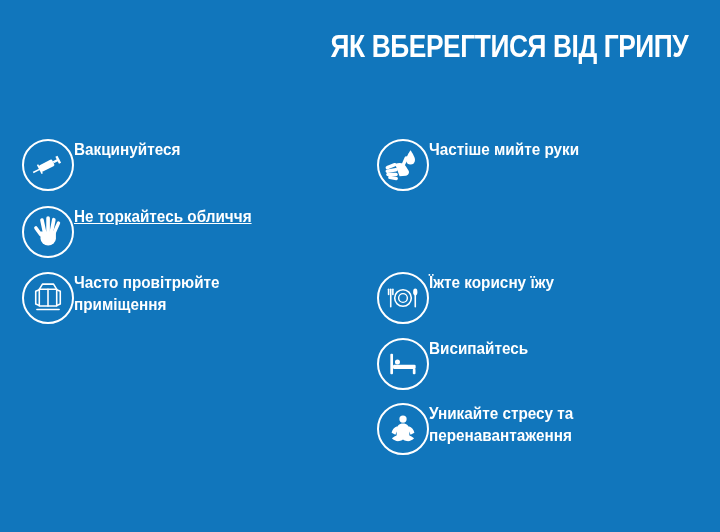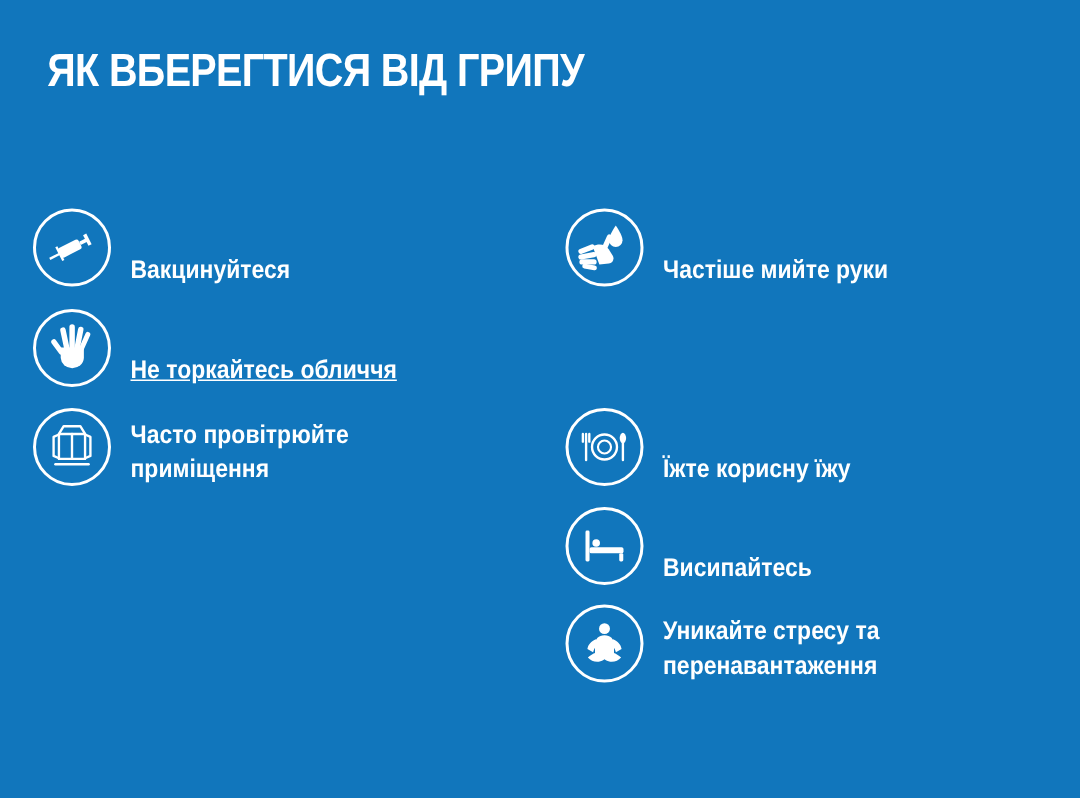--- a/index.html
+++ b/index.html
@@ -3,27 +3,27 @@
 <meta charset="utf-8">
 <style>
   :root { --bg:#1176BC; --fg:#FFFFFF; }
   html,body { margin:0; padding:0; }
   body { font-family:"Liberation Sans", sans-serif; }
   .stage {
     position:relative; width:720px; height:532px;
     background:var(--bg); overflow:hidden; color:var(--fg);
   }
   .title {
-    position:absolute; top:30px; left:0; width:720px; text-align:left;
+    position:absolute; top:30px; left:0; width:720px; text-align:right;
     font-weight:700; font-size:31px; letter-spacing:-0.5px; line-height:1.1;
     white-space:nowrap;
   }
   .title .squeeze { display:inline-block; transform:scaleX(0.85); transform-origin:center; }
   .row {
-    position:absolute; display:flex; align-items:flex-end; gap:13px;
+    position:absolute; display:flex; align-items:flex-start; gap:0;
   }
   .col-left  { left:22px; }
   .col-right { left:377px; }
   .r1 { top:139px; } .r2 { top:206px;text-decoration:underline; } .r3 { top:272px; }
   .r4 { top:338px; } .r5 { top:403px; }
   .circle {
     flex:0 0 auto; width:52px; height:52px; border-radius:50%;
     border:2.6px solid var(--fg); box-sizing:border-box;
     display:flex; align-items:center; justify-content:center;
   }

